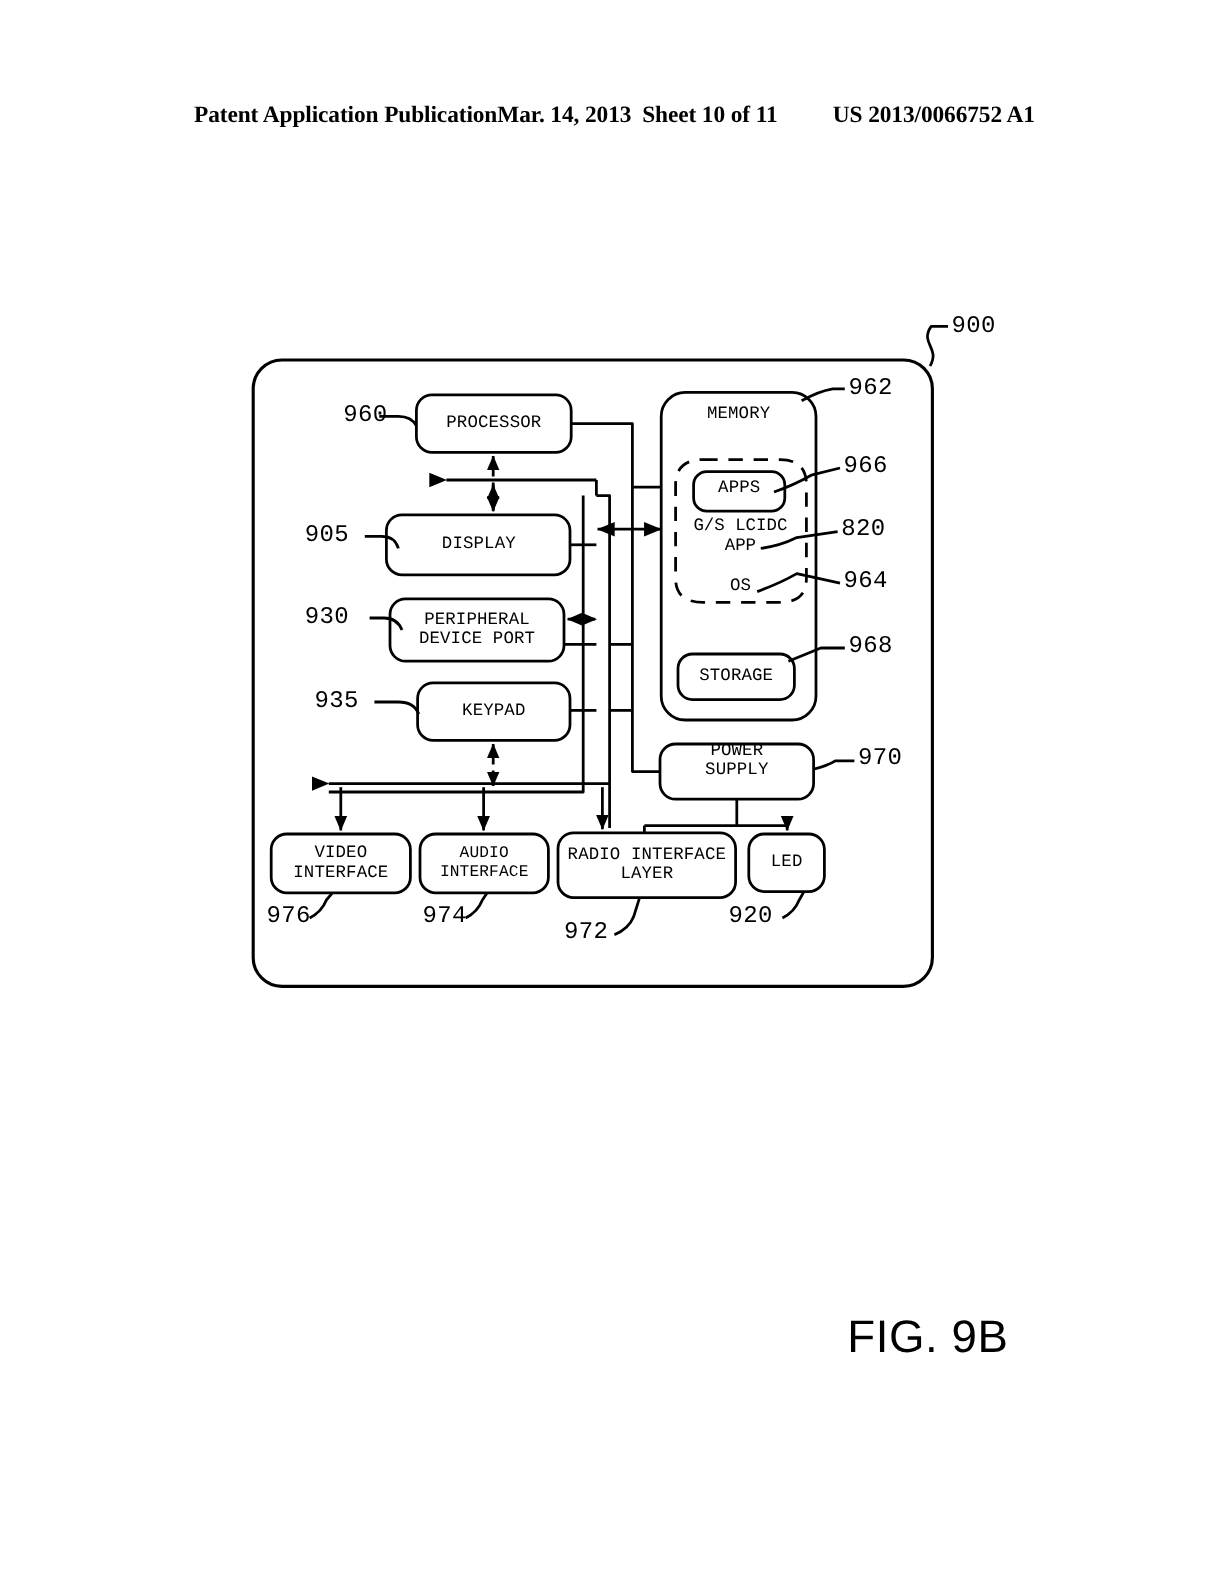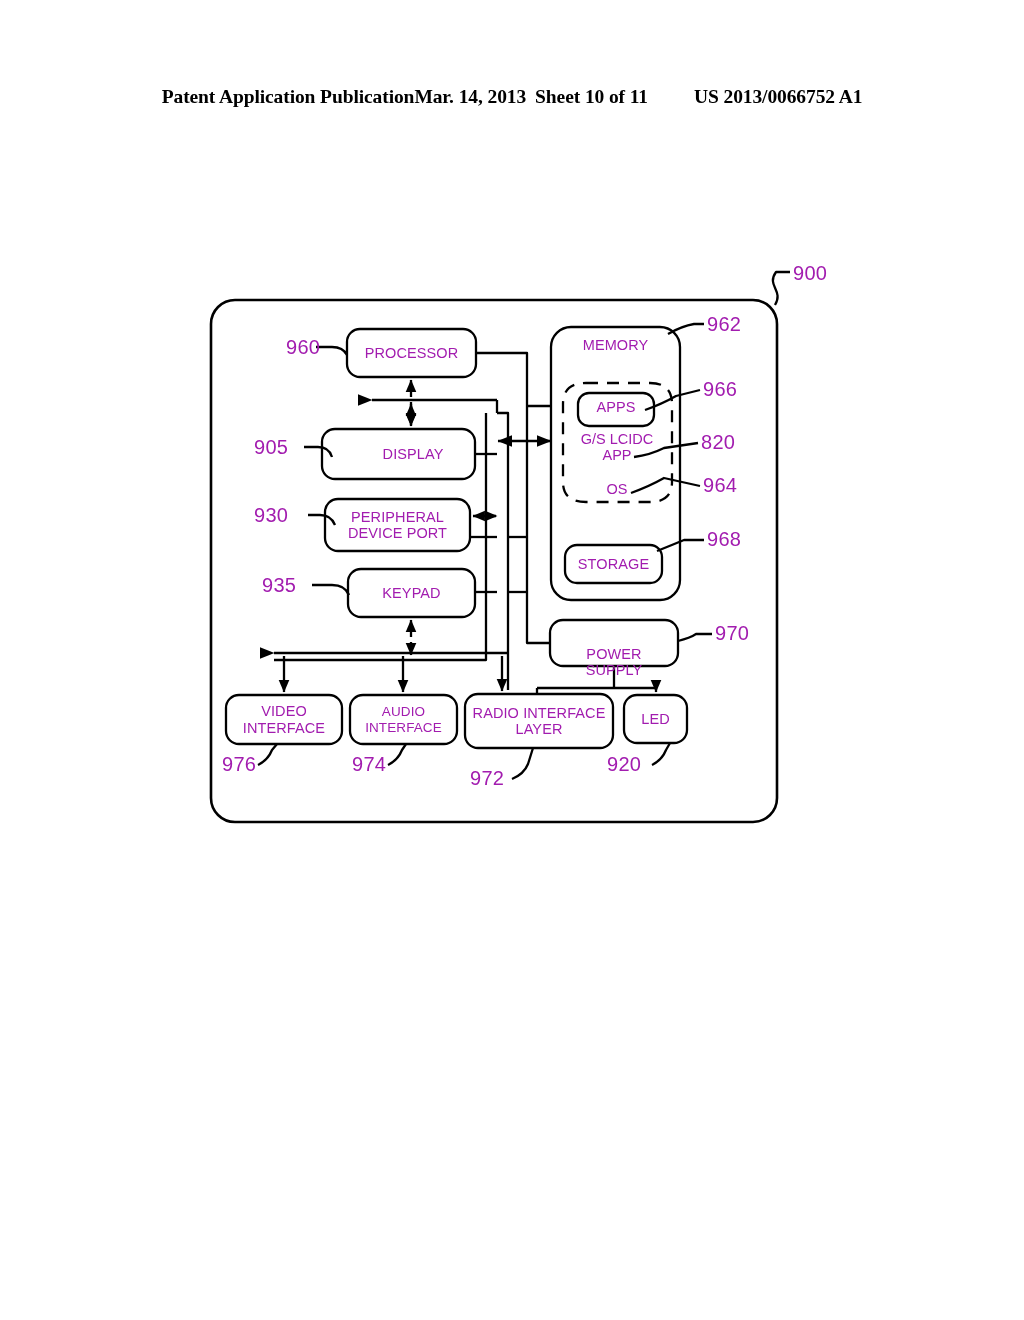--- a/index.html
+++ b/index.html
@@ -46,22 +46,22 @@
   #figure-svg {
     position: absolute;
     left: 0; top: 0;
     width: 1024px; height: 1320px;
     overflow: visible;
   }
 
   
   .lbl {
     position: absolute;
-    font-family: Liberation Sans, sans-serif;
-    color: #a21caf;
+    font-family: Liberation Mono, monospace;
+    color: #000000;
     white-space: nowrap;
     text-align: center;
     line-height: 1.12;
   }
   
   .box-text {
     font-size: 14.5px;
     letter-spacing: 0.1px;
     display: flex;
     align-items: center;
@@ -194,21 +194,21 @@
 
       <path d="M258,765 Q268,760 272,750 L277,744"></path>
       <path d="M388,765 Q398,760 402,750 L406,744"></path>
       <path d="M512,779 Q524,774 528,764 L533,748"></path>
       <path d="M652,765 Q662,760 666,750 L670,743"></path>
     </g>
   </svg>
 
   <div class="lbl box-text" style="left:347px; top:329px; width:129px; height:48px;">PROCESSOR</div>
 
-  <div class="lbl box-text" style="left:322px; top:429px; width:182px; height:50px;border-radius:10px;">DISPLAY</div>
+  <div class="lbl box-text" style="left:308px; top:429px; width:182px; height:50px;border-radius:10px;">DISPLAY</div>
 
   <div class="lbl box-text" style="left:325px; top:499px; width:145px; height:52px; flex-direction:column;">
     <span>PERIPHERAL</span>
     <span>DEVICE PORT</span>
   </div>
 
   <div class="lbl box-text" style="left:348px; top:569px; width:127px; height:48px;">KEYPAD</div>
 
   <div class="lbl box-text" style="left:551px; top:331px; width:129px; height:28px;">MEMORY</div>
 
@@ -216,21 +216,21 @@
 
   <div class="lbl mem-text" style="left:561px; top:431px; width:112px;">
     <div>G/S LCIDC</div>
     <div>APP</div>
   </div>
 
   <div class="lbl mem-text" style="left:561px; top:481px; width:112px;">OS</div>
 
   <div class="lbl box-text" style="left:565px; top:545px; width:97px; height:38px;">STORAGE</div>
 
-  <div class="lbl box-text" style="left:550px; top:620px; width:128px; height:28px; flex-direction:column;margin-top:28px;">
+  <div class="lbl box-text" style="left:550px; top:620px; width:128px; height:28px; flex-direction:column;">
     <span>POWER</span>
     <span>SUPPLY</span>
   </div>
 
   <div class="lbl box-text" style="left:226px; top:695px; width:116px; height:49px; flex-direction:column;">
     <span>VIDEO</span>
     <span>INTERFACE</span>
   </div>
 
   <div class="lbl box-text" style="left:350px; top:695px; width:107px; height:49px; flex-direction:column; font-size:13.5px;">
@@ -257,13 +257,14 @@
   <div class="lbl refnum" style="left:701px; top:431px;">820</div>
   <div class="lbl refnum" style="left:703px; top:474px;">964</div>
   <div class="lbl refnum" style="left:707px; top:528px;">968</div>
   <div class="lbl refnum" style="left:715px; top:622px;">970</div>
 
   <div class="lbl refnum" style="left:222px; top:753px;">976</div>
   <div class="lbl refnum" style="left:352px; top:753px;">974</div>
   <div class="lbl refnum" style="left:470px; top:767px;">972</div>
   <div class="lbl refnum" style="left:607px; top:753px;">920</div>
 
+  <div id="fig-caption">FIG. 9B</div>
 </div>
 
 </body></html>

